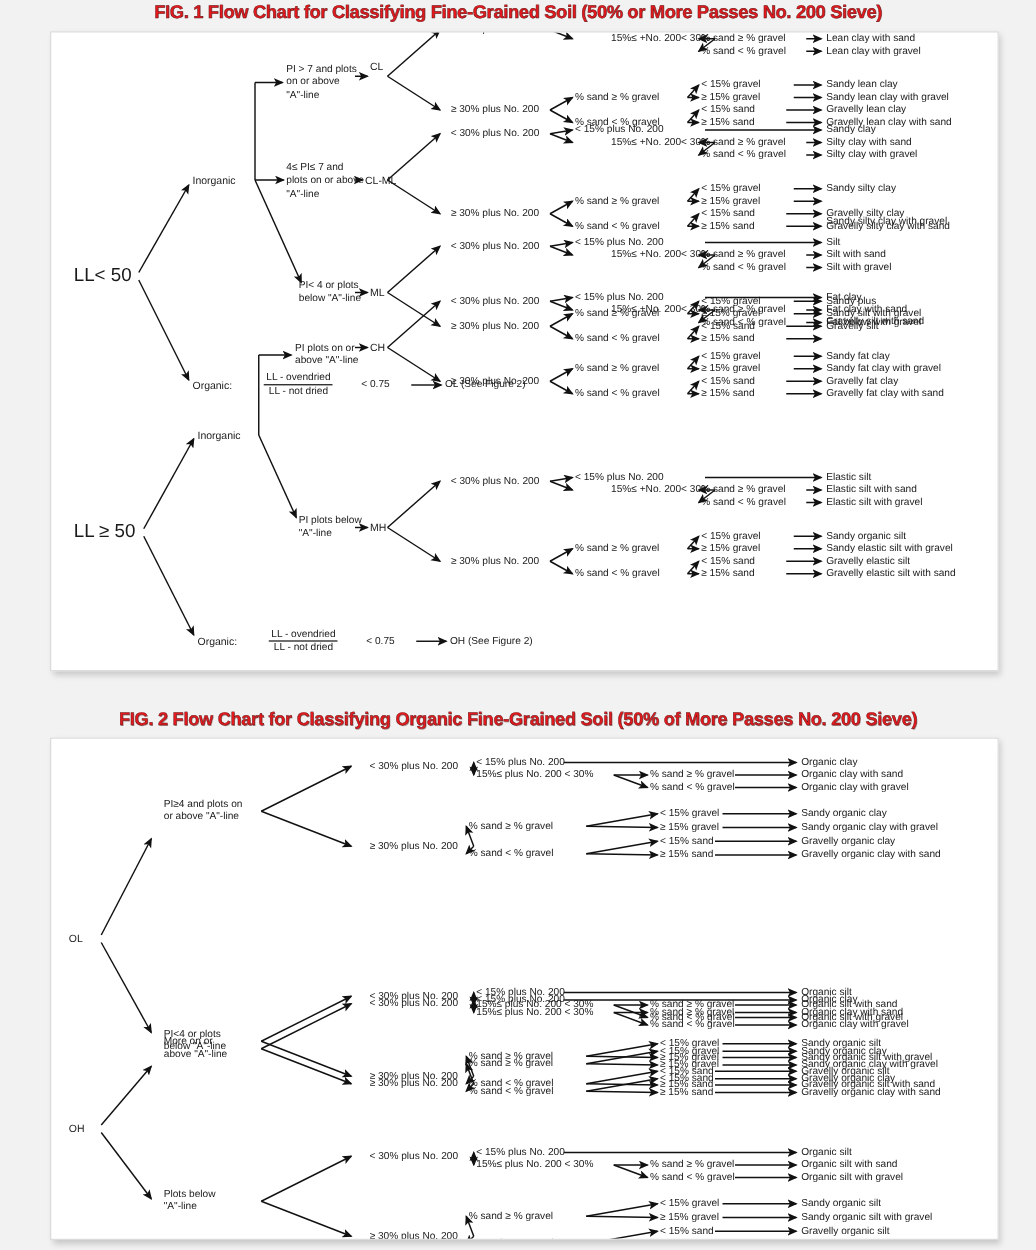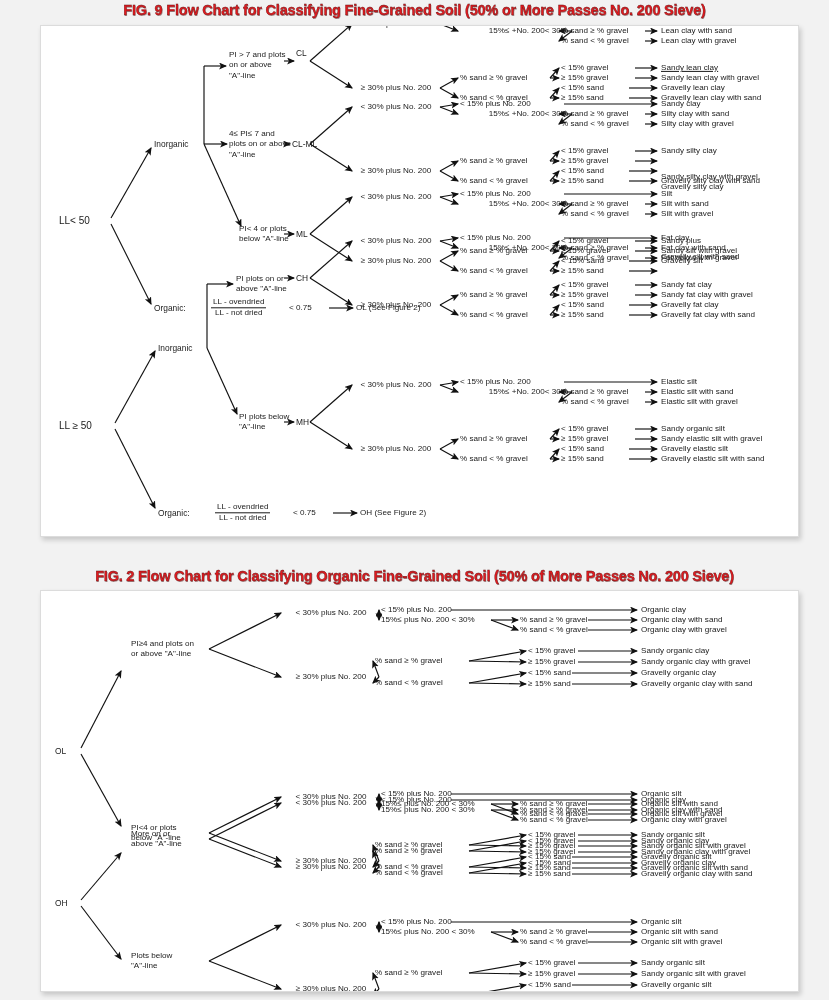--- a/index.html
+++ b/index.html
@@ -39,32 +39,32 @@
   .lbl{
     position:absolute;
     font-size:8.1px;
     color:#1a1a1a;
     line-height:10.2px;
     white-space:nowrap;
   }
   .lbl.c{transform:translate(-50%,-50%);}
   .lbl.l{transform:translate(0,-50%);}
   .lbl.r{transform:translate(-100%,-50%);}
-  .lbl.ml{font-size:10px;}
+  .lbl.ml{font-size:15px;}
   .lbl.grp{font-size:8.4px;}
   .lbl.code{font-size:8.4px;}
   .lbl.two{line-height:10.4px;white-space:normal;}
   .frac{display:inline-block;text-align:center;vertical-align:middle;}
   .frac .num{border-bottom:1px solid #1a1a1a;display:block;padding:0 2px;}
   .frac .den{display:block;padding:0 2px;}
 </style>
 </head>
 <body>
 
-<div id="title1" class="fig-title">FIG. 9 Flow Chart for Classifying Fine-Grained Soil (50% or More Passes No. 200 Sieve)</div>
+<div id="title1" class="fig-title">FIG. 1 Flow Chart for Classifying Fine-Grained Soil (50% or More Passes No. 200 Sieve)</div>
 
 <div id="panel1" class="panel">
   <div class="canvas" id="c1">
     <svg class="lines" id="svg1" viewBox="0 0 757 510" preserveAspectRatio="none">
       <defs>
         <marker id="ah" markerWidth="7" markerHeight="7" refX="6" refY="3" orient="auto">
           <path d="M0,0 L7,3 L0,6 L1.6,3 Z" fill="#111"></path>
         </marker>
       </defs>
       <g id="g1" stroke="#111" stroke-width="1.15" fill="none">
@@ -210,42 +210,42 @@
       <div class="lbl l" style="left: 520px; top: 15px;">% sand &lt; % gravel</div>
       <div class="lbl l" style="left: 419px; top: 52px;">% sand ≥ % gravel</div>
       <div class="lbl l" style="left: 419px; top: 72px;">% sand &lt; % gravel</div>
       <div class="lbl l" style="left: 520px; top: 42px;">&lt; 15% gravel</div>
       <div class="lbl l" style="left: 520px; top: 52px;">≥ 15% gravel</div>
       <div class="lbl l" style="left: 520px; top: 62px;">&lt; 15% sand</div>
       <div class="lbl l" style="left: 520px; top: 72px;">≥ 15% sand</div>
       <div class="lbl l" style="left: 620px; top: -5px;">Lean clay</div>
       <div class="lbl l" style="left: 620px; top: 5px;">Lean clay with sand</div>
       <div class="lbl l" style="left: 620px; top: 15px;">Lean clay with gravel</div>
-      <div class="lbl l" style="left: 620px; top: 42px; text-decoration: underline;">Sandy lean clay</div>
+      <div class="lbl l" style="left: 620px; top: 42px;">Sandy lean clay</div>
       <div class="lbl l" style="left: 620px; top: 52px;">Sandy lean clay with gravel</div>
       <div class="lbl l" style="left: 620px; top: 62px; text-align: right;">Gravelly lean clay</div>
       <div class="lbl l" style="left: 620px; top: 72px;">Gravelly lean clay with sand</div>
       <div class="lbl c" style="left: 355px; top: 81px;">&lt; 30% plus No. 200</div>
       <div class="lbl c" style="left: 355px; top: 145px;">≥ 30% plus No. 200</div>
       <div class="lbl l" style="left: 419px; top: 78px;">&lt; 15% plus No. 200</div>
       <div class="lbl r" style="left: 527px; top: 88px;">15%≤ +No. 200&lt; 30%</div>
       <div class="lbl l" style="left: 520px; top: 88px;">% sand ≥ % gravel</div>
       <div class="lbl l" style="left: 520px; top: 98px;">% sand &lt; % gravel</div>
       <div class="lbl l" style="left: 419px; top: 135px;">% sand ≥ % gravel</div>
       <div class="lbl l" style="left: 419px; top: 155px;">% sand &lt; % gravel</div>
       <div class="lbl l" style="left: 520px; top: 125px;">&lt; 15% gravel</div>
       <div class="lbl l" style="left: 520px; top: 135px;">≥ 15% gravel</div>
       <div class="lbl l" style="left: 520px; top: 145px;">&lt; 15% sand</div>
       <div class="lbl l" style="left: 520px; top: 155px;">≥ 15% sand</div>
       <div class="lbl l" style="left: 620px; top: 78px;">Sandy clay</div>
       <div class="lbl l" style="left: 620px; top: 88px;">Silty clay with sand</div>
       <div class="lbl l" style="left: 620px; top: 98px;">Silty clay with gravel</div>
       <div class="lbl l" style="left: 620px; top: 125px;">Sandy silty clay</div>
       <div class="lbl l" style="left: 620px; top: 135px; margin-top: 16px;">Sandy silty clay with gravel</div>
-      <div class="lbl l" style="left: 620px; top: 161px;">Gravelly silty clay</div>
+      <div class="lbl l" style="left: 620px; top: 145px;">Gravelly silty clay</div>
       <div class="lbl l" style="left: 620px; top: 155px;">Gravelly silty clay with sand</div>
       <div class="lbl c" style="left: 355px; top: 171px;">&lt; 30% plus No. 200</div>
       <div class="lbl c" style="left: 355px; top: 235px;">≥ 30% plus No. 200</div>
       <div class="lbl l" style="left: 419px; top: 168px;">&lt; 15% plus No. 200</div>
       <div class="lbl r" style="left: 527px; top: 178px;">15%≤ +No. 200&lt; 30%</div>
       <div class="lbl l" style="left: 520px; top: 178px;">% sand ≥ % gravel</div>
       <div class="lbl l" style="left: 520px; top: 188px;">% sand &lt; % gravel</div>
       <div class="lbl l" style="left: 419px; top: 225px;">% sand ≥ % gravel</div>
       <div class="lbl l" style="left: 419px; top: 245px;">% sand &lt; % gravel</div>
       <div class="lbl l" style="left: 520px; top: 215px;">&lt; 15% gravel</div>

